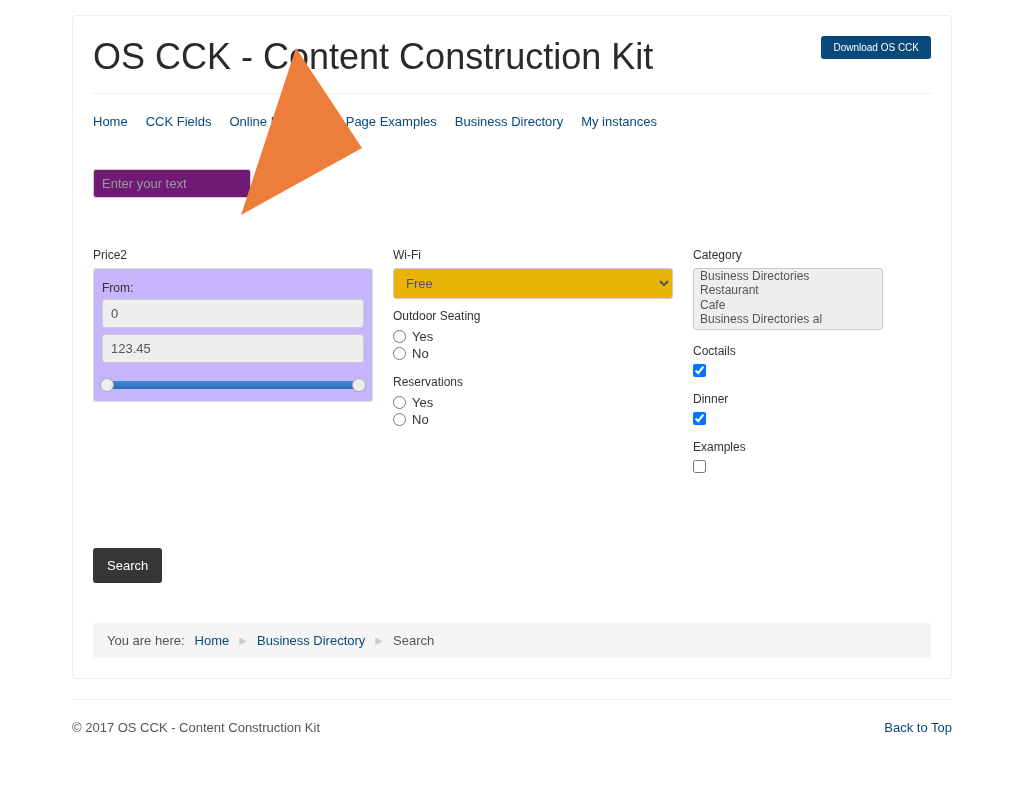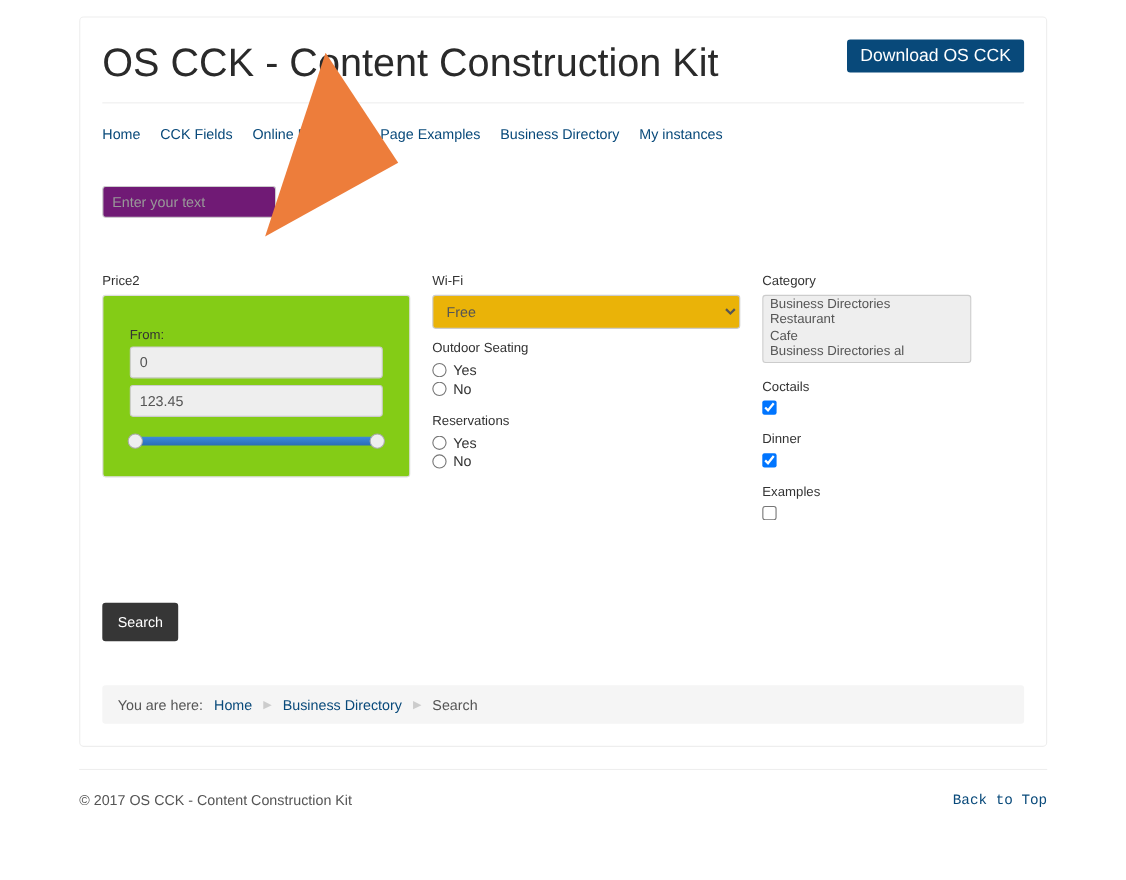--- a/index.html
+++ b/index.html
@@ -1,50 +1,50 @@
 <!DOCTYPE html>
 <html><head>
 <meta charset="utf-8">
 <style>
 * { box-sizing: border-box; margin: 0; padding: 0; }
 body { font-family: "Helvetica Neue", Helvetica, Arial, sans-serif; font-size: 13px; color: #333; background: #fff; }
 .container { width: 880px; margin: 0 auto; padding: 20px; background: #fff; border: 1px solid #eee; border-radius: 4px; margin-top: 15px; margin-bottom: 20px; }
 .header { display: flex; justify-content: space-between; align-items: flex-start; border-bottom: 1px solid #eee; padding-bottom: 15px; margin-bottom: 20px; }
 .header h1 { font-size: 36px; font-weight: normal; color: #2a2a2a; }
-.download-btn { background: #08497a; color: #fff; border: none; padding: 6px 12px; border-radius: 3px; font-size: 16px; cursor: pointer; }
+.download-btn { background: #08497a; color: #fff; border: none; padding: 6px 12px; border-radius: 3px; font-size: 10px; cursor: pointer; }
 .nav { display: flex; gap: 18px; margin-bottom: 40px; }
 .nav a { color: #08497a; text-decoration: none; font-size: 13px; }
 .search-top { margin-bottom: 50px; }
 .search-top input { width: 158px; padding: 6px 8px; background: #701a75; border: 1px solid #ccc; border-radius: 3px; font-size: 13px; color: #999; }
 .search-top input::placeholder { color: #999; }
 .filters { display: flex; gap: 20px; margin-bottom: 60px; }
 .col1 { width: 280px; }
 .col2 { width: 280px; }
 .col3 { width: 190px; }
 .label { font-size: 12px; color: #333; margin-bottom: 6px; display: block; }
-.price-box { border: 1px solid #ddd; border-radius: 3px; padding: 24px; background: #84cc16; }
+.price-box { border: 1px solid #ddd; border-radius: 3px; padding: 8px; background: #c4b5fd; }
 .price-box .sublabel { font-size: 12px; color: #333; margin: 4px 0; }
 .price-box input { width: 100%; padding: 6px 8px; background: #eee; border: 1px solid #ccc; border-radius: 3px; font-size: 13px; color: #555; margin-bottom: 6px; }
 .slider-track { position: relative; height: 8px; background: linear-gradient(#3b8bdd, #2a6db5); border-radius: 4px; margin: 12px 4px 4px; }
 .slider-handle { position: absolute; top: -3px; width: 14px; height: 14px; background: #eee; border: 1px solid #aaa; border-radius: 50%; cursor: pointer; }
 .slider-handle.left { left: -6px; }
 .slider-handle.right { right: -6px; }
 .select-wide { width: 100%; padding: 6px 8px; background: #eab308; border: 1px solid #ccc; border-radius: 3px; font-size: 13px; color: #555; margin-bottom: 10px; }
 .radio-group { margin-bottom: 14px; }
 .radio-row { display: flex; align-items: center; gap: 6px; margin: 2px 0; font-size: 13px; }
 .cat-select { width: 100%; background: #eee; border: 1px solid #ccc; border-radius: 3px; font-size: 12px; color: #555; margin-bottom: 14px; height: 62px; overflow-y: scroll; }
 .cat-select option { padding: 0 6px; }
 .check-group { margin-bottom: 12px; }
 .check-group .check-row { margin-top: 2px; }
 .search-btn { background: #363636; color: #fff; border: none; padding: 10px 14px; border-radius: 3px; font-size: 13px; cursor: pointer; margin-bottom: 40px; }
 .breadcrumb { background: #f5f5f5; padding: 10px 14px; border-radius: 3px; font-size: 13px; color: #555; display: flex; align-items: center; gap: 10px; }
 .breadcrumb a { color: #08497a; text-decoration: none; }
 .breadcrumb .sep { color: #ccc; font-size: 10px; }
 .footer { width: 880px; margin: 0 auto; padding: 20px 0; border-top: 1px solid #eee; display: flex; justify-content: space-between; font-size: 13px; color: #555; }
-.footer a { color: #08497a; text-decoration: none; font-family: Liberation Mono, monospace; }
+.footer a { color: #08497a; text-decoration: none; }
 .arrow { position: absolute; left: 232px; top: 33px; width: 0; height: 0; pointer-events: none; }
 .arrow svg { display: block; }
 .page-wrap { position: relative; }
 </style>
 </head>
 <body>
 
 <div class="page-wrap">
 
 <div class="container">

